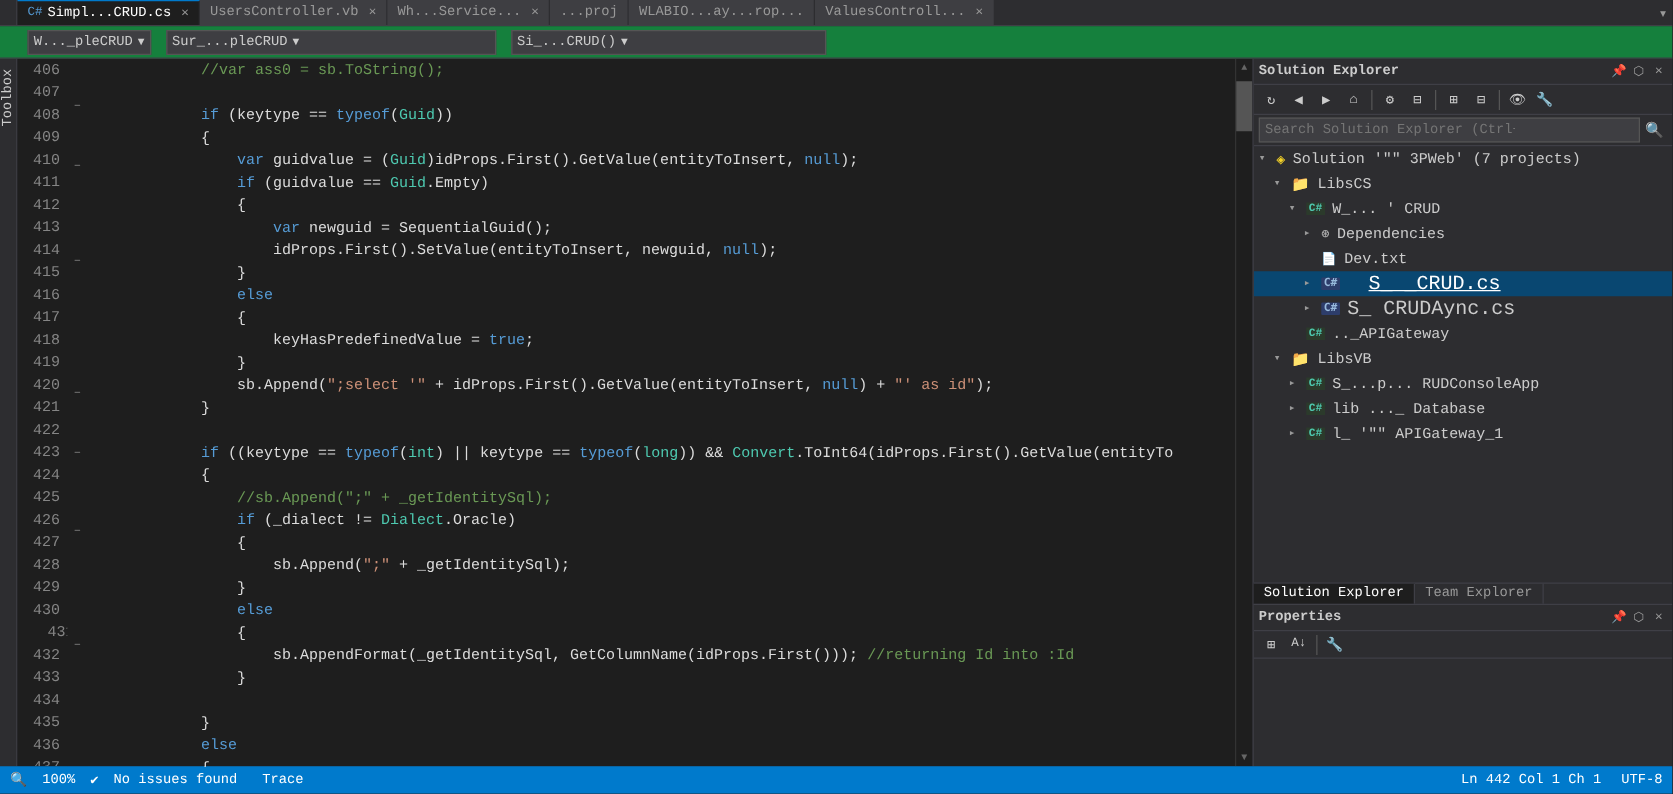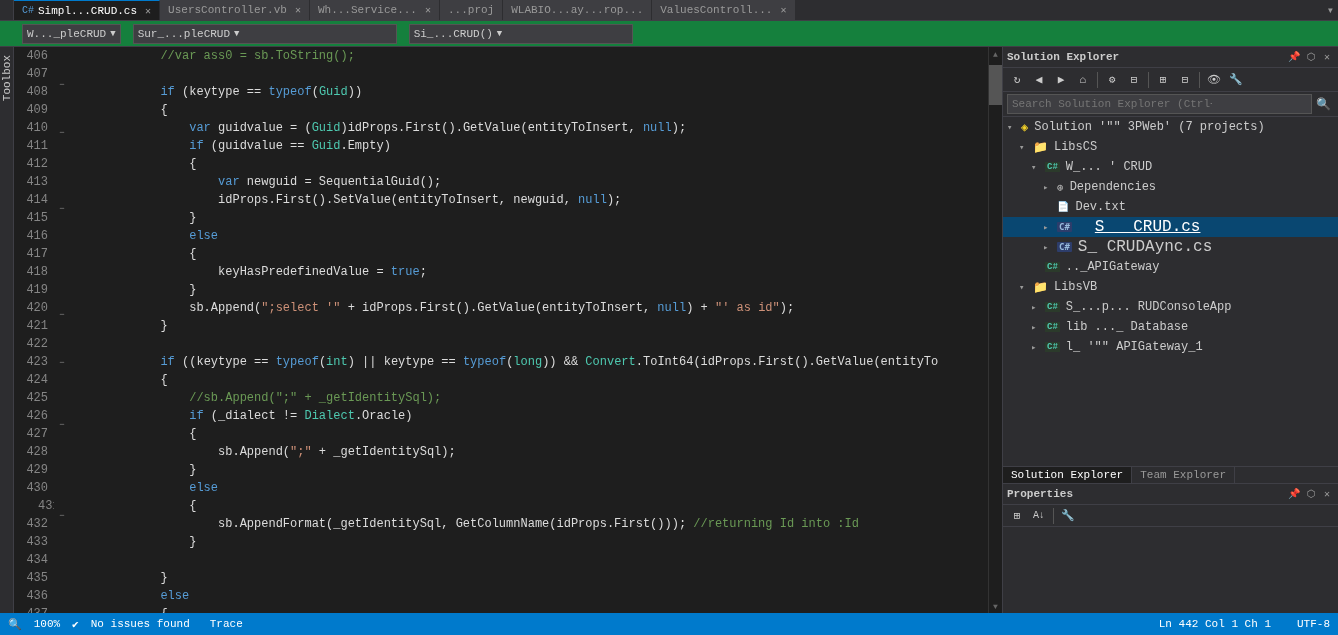--- a/index.html
+++ b/index.html
@@ -30,21 +30,21 @@
     .fold-icon { color: #858585; font-size: 9px; cursor: pointer; display: inline-block; width: 16px; text-align: center; line-height: 18px; }
 
     
     .kw { color: #569cd6; }
     .str { color: #ce9178; }
     .cmt { color: #6a9955; }
     .type { color: #4ec9b0; }
 
     
     .status-bar { height: 22px; background: #007acc; display: flex; align-items: center; padding: 0 8px; font-size: 11px; color: #fff; flex-shrink: 0; gap: 12px; }
-    .status-right { margin-left: auto; display: flex; gap: 26px; }
+    .status-right { margin-left: auto; display: flex; gap: 16px; }
 
     
     .right-panel { width: 336px; display: flex; flex-direction: column; background: #2d2d30; border-left: 1px solid #3f3f46; flex-shrink: 0; }
     .panel-header { display: flex; align-items: center; background: #2d2d30; border-bottom: 1px solid #3f3f46; height: 21px; padding: 0 4px; font-size: 11px; color: #ccc; gap: 4px; }
     .panel-title { font-size: 11px; font-weight: bold; color: #ccc; }
     .panel-controls { margin-left: auto; display: flex; gap: 2px; }
     .panel-btn { width: 14px; height: 14px; display: flex; align-items: center; justify-content: center; font-size: 10px; color: #999; cursor: pointer; }
 
     .se-toolbar { display: flex; align-items: center; background: #2d2d30; border-bottom: 1px solid #3f3f46; height: 24px; padding: 0 4px; gap: 2px; }
     .se-btn { width: 20px; height: 20px; display: flex; align-items: center; justify-content: center; font-size: 11px; color: #ccc; cursor: pointer; border: 1px solid transparent; }
@@ -111,21 +111,21 @@
     <div class="nav-dropdown">
       <span>W..._pleCRUD</span>
       <span class="arrow">▼</span>
     </div>
     <div style="width:4px;"></div>
     <div class="nav-dropdown" style="width:264px;">
       <span>Sur_...pleCRUD</span>
       <span class="arrow">▼</span>
     </div>
     <div style="width:4px;"></div>
-    <div class="nav-dropdown" style="width:224px;">
+    <div class="nav-dropdown" style="width:252px;">
       <span>Si_...CRUD()</span>
       <span class="arrow">▼</span>
     </div>
   </div>
 
   <div class="main-layout" style="flex:1; overflow:hidden;">
 
     <div class="toolbox">
       <span class="toolbox-label">Toolbox</span>
     </div>

